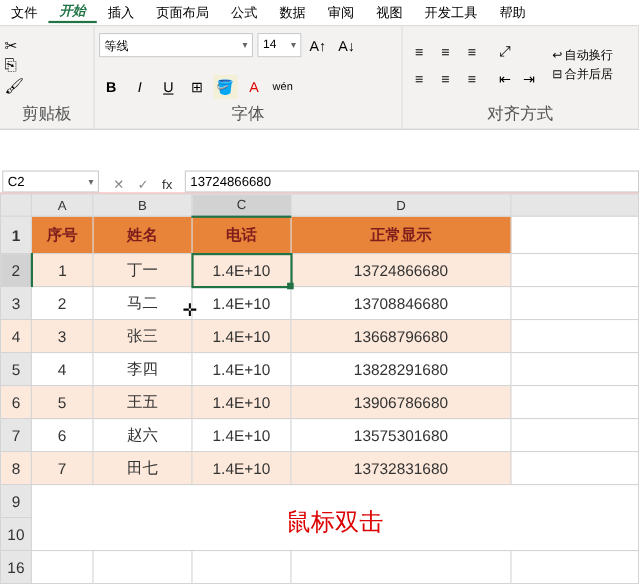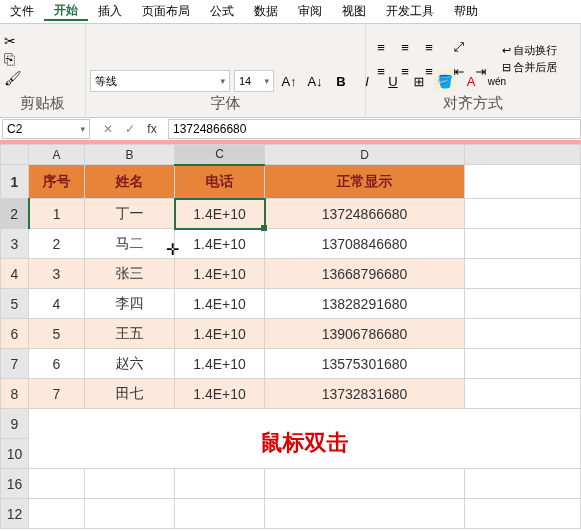--- a/index.html
+++ b/index.html
@@ -1,56 +1,56 @@
 <!DOCTYPE html>
 <html><head>
 <meta charset="utf-8">
 <style>
 * { margin: 0; padding: 0; box-sizing: border-box; }
 body { font-family: "Microsoft YaHei", sans-serif; font-size: 12px; background: #fff; width: 581px; height: 531px; overflow: hidden; }
 .menubar { display: flex; background: #fff; border-bottom: 1px solid #ccc; height: 24px; align-items: center; }
 .menubar span { padding: 0 10px; cursor: pointer; font-size: 12px; }
-.menubar .active { background: #fff; border-bottom: 2px solid #217346; color: #217346; font-weight: bold; }
+.menubar .active { background: #fff; border-bottom: 2px solid #217346; color: #217346; font-weight: bold; font-style: italic; }
 .ribbon { display: flex; background: #f3f2f1; height: 94px; border-bottom: 1px solid #ccc; }
 .rgroup { display: flex; flex-direction: column; border-right: 1px solid #ddd; padding: 2px 4px; justify-content: space-between; }
 .rgroup-label { text-align: center; font-size: 15px; color: #555; padding: 2px 0; }
 .rgroup-body { flex: 1; display: flex; align-items: center; gap: 4px; }
 .paste-btn { display: flex; flex-direction: column; align-items: center; cursor: pointer; padding: 2px; }
 .paste-btn svg { width: 28px; height: 28px; }
 .paste-btn span { font-size: 11px; }
 .mini-btns { display: flex; flex-direction: column; gap: 2px; }
 .mini-btns span { cursor: pointer; font-size: 14px; }
 .font-row { display: flex; gap: 4px; align-items: center; }
 .font-select { border: 1px solid #ccc; height: 22px; font-size: 11px; padding: 0 4px; background: #fff; display: flex; align-items: center; justify-content: space-between; gap: 4px; }
 .font-name { width: 140px; }
 .font-size { width: 40px; }
 .fbtn { width: 22px; height: 22px; display: inline-flex; align-items: center; justify-content: center; cursor: pointer; font-size: 13px; }
 .align-grid { display: grid; grid-template-columns: repeat(3, 22px); gap: 2px; }
 .align-extra { display: flex; flex-direction: column; gap: 2px; margin-left: 6px; }
 .align-extra span { font-size: 11px; cursor: pointer; display: flex; align-items: center; gap: 2px; }
-.formula-bar { display: flex; height: 26px; border-bottom: 4px solid #fca5a5; align-items: center; background: #fff; }
+.formula-bar { display: flex; height: 26px; border-bottom: 1px solid #fca5a5; align-items: flex-end; background: #fff; margin-top: 32px; }
 .namebox { width: 88px; border: 1px solid #ccc; height: 20px; margin: 0 2px; padding: 0 4px; display: flex; align-items: center; justify-content: space-between; }
 .fb-btns { display: flex; gap: 2px; padding: 0 6px; }
 .fb-btns span { width: 20px; text-align: center; cursor: pointer; color: #888; }
 .fb-btns .fx { color: #333; }
 .fb-input { flex: 1; border: 1px solid #ccc; height: 20px; padding: 0 4px; display: flex; align-items: center; }
 .sheet { position: relative; }
 .sheet table { border-collapse: collapse; width: 100%; }
 .sheet td, .sheet th { border: 1px solid #d4d4d4; height: 30px; text-align: center; font-size: 14px; color: #333; }
 .colhdr th { background: #e6e6e6; font-weight: normal; font-size: 12px; height: 20px; }
 .colhdr th.sel { background: #d2d2d2; border-bottom: 2px solid #217346; }
 .rowhdr { background: #e6e6e6; font-size: 12px; width: 28px; }
 .rowhdr.sel { background: #d2d2d2; border-right: 2px solid #217346; }
 .corner { background: #e6e6e6; width: 28px; }
 .thead-row td { background: #e8833a; color: #7f1d1d; font-weight: bold; height: 34px; }
 .striped td { background: #fce9db; }
 .selcell { outline: 2px solid #217346; outline-offset: -1px; position: relative; }
 .selcell::after { content: ""; position: absolute; right: -3px; bottom: -3px; width: 6px; height: 6px; background: #217346; }
 .colA { width: 56px; } .colB { width: 90px; } .colC { width: 90px; } .colD { width: 200px; }
-.annotation { color: #d00; font-weight: bold; font-size: 22px; text-align: center; padding-top: 8px; }
+.annotation { color: #d00; font-weight: normal; font-size: 22px; text-align: center; padding-top: 8px; }
 .cursor-cross { position: absolute; font-size: 16px; color: #000; pointer-events: none; }
 .dd { font-size: 9px; color: #666; }
 </style>
 </head>
 <body>
 
 <div class="menubar">
   <span>文件</span>
   <span class="active">开始</span>
   <span>插入</span>
@@ -69,21 +69,21 @@
       <div class="mini-btns">
         <span>✂</span>
         <span>⎘</span>
         <span>🖌</span>
       </div>
     </div>
     <div class="rgroup-label">剪贴板</div>
   </div>
 
   <div class="rgroup" style="width:280px">
-    <div class="rgroup-body" style="flex-direction:row;align-items:flex-end;gap:4px;padding-top:4px">
+    <div class="rgroup-body" style="flex-direction:column;align-items:flex-start;gap:16px;padding-top:4px">
       <div class="font-row">
         <div class="font-select font-name">
             <span>等线</span>
             <span class="dd">▾</span>
           </div>
         <div class="font-select font-size">
             <span>14</span>
             <span class="dd">▾</span>
           </div>
         <span class="fbtn">A↑</span>

